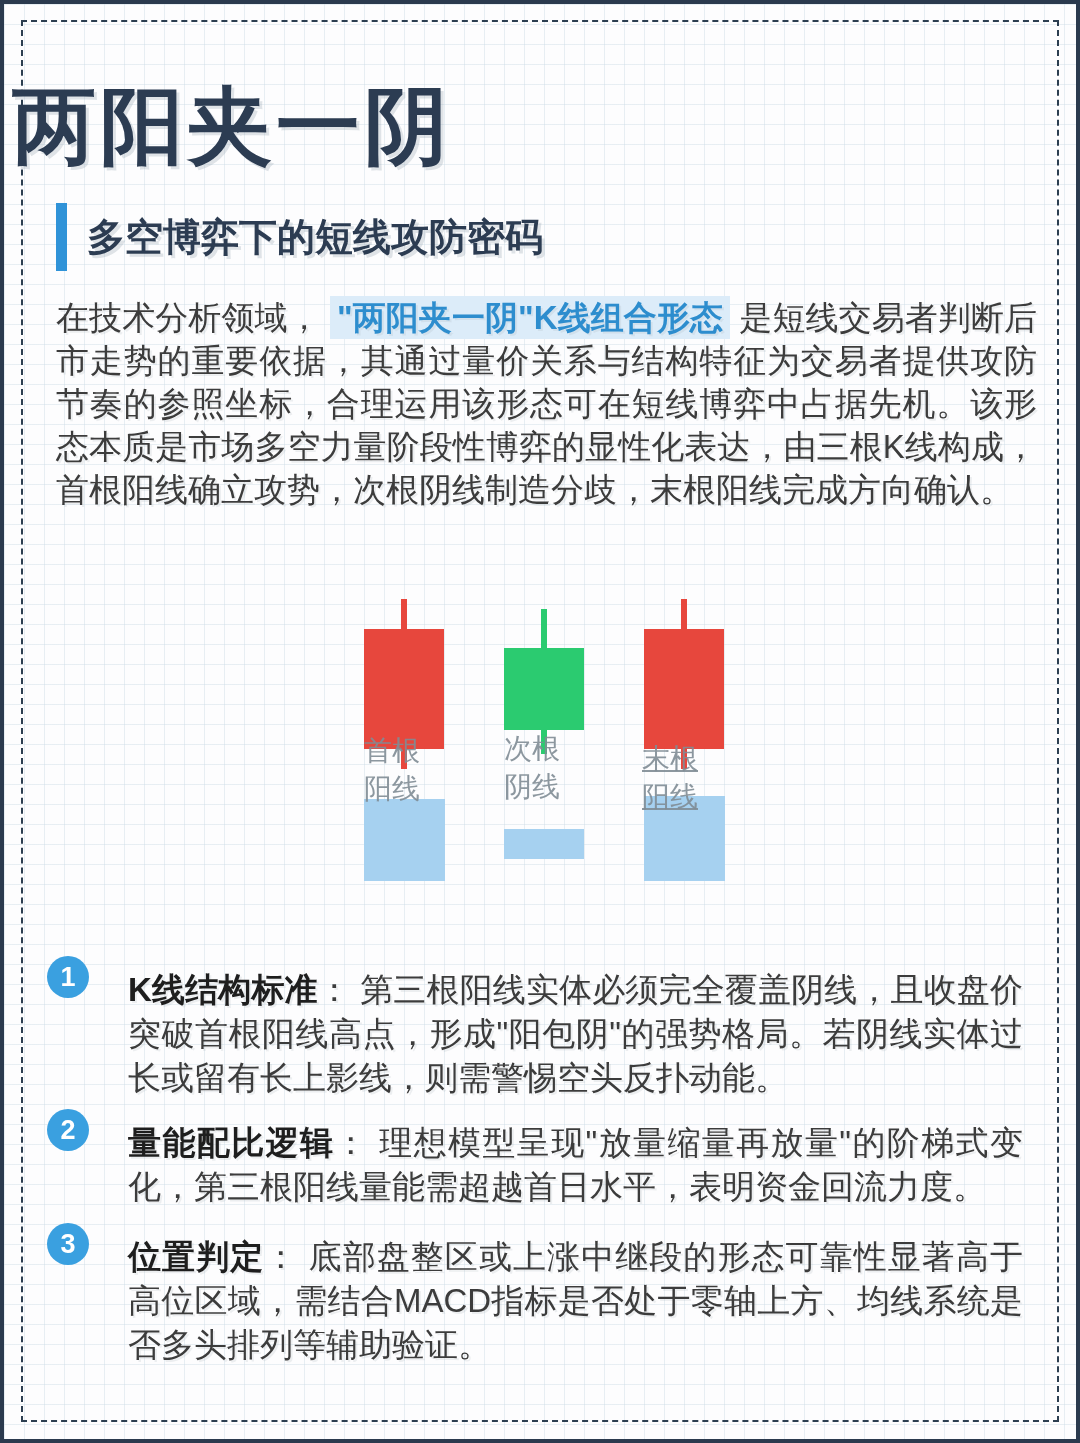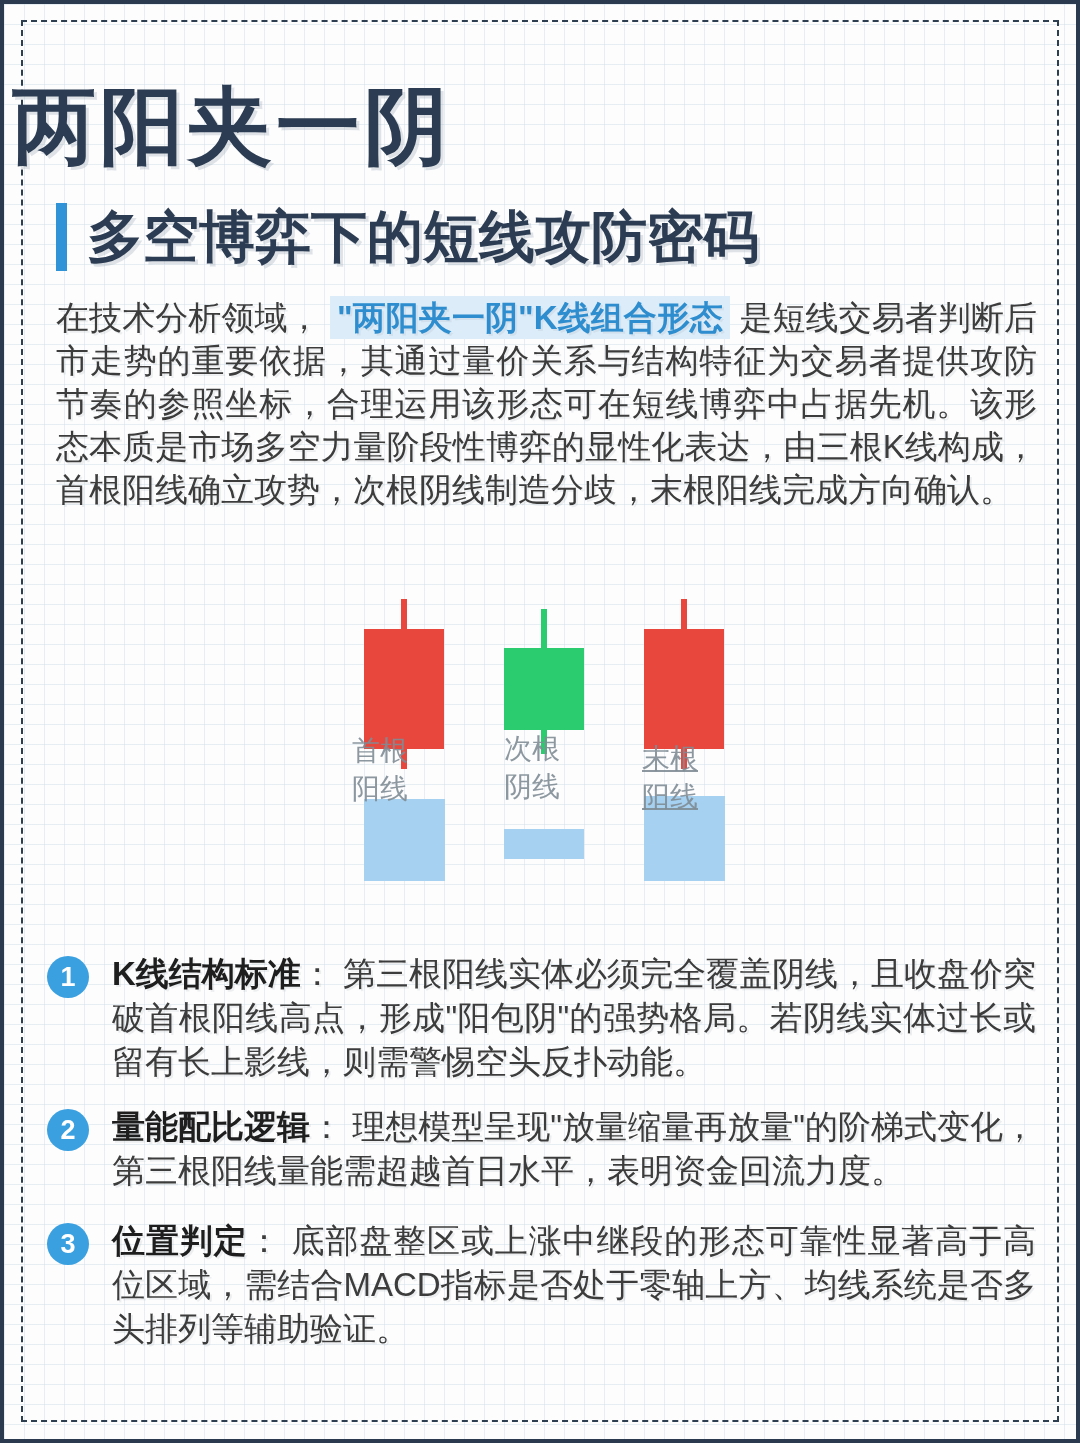--- a/index.html
+++ b/index.html
@@ -27,21 +27,21 @@
     color:#2c3c52;margin:8px;
     text-shadow:3px 3px 0 rgba(148,160,172,0.28);
   }
   .sec-header{
     position:absolute;left:52px;display:flex;align-items:center;z-index:3;
   }
   .sec-header .bar{
     width:11px;height:68px;background:#3093d8;margin-right:20px;flex:none;
   }
   .sec-header .htext{
-    font-size:56px;font-weight:bold;color:#2c3c52;line-height:68px;
+    font-size:38px;font-weight:bold;color:#2c3c52;line-height:68px;
     text-shadow:3px 3px 0 rgba(148,160,172,0.28);white-space:nowrap;
   }
   .sec1-header{top:199px;}
   .sec2-header{top:861px;}
   .intro{
     position:absolute;top:292px;left:52px;width:981px;
     font-size:33px;line-height:43px;color:#3c3c3c;
     text-align:justify;margin:0;
     text-shadow:2px 2px 0 rgba(160,170,180,0.18);
   }
@@ -63,35 +63,35 @@
   .c3-uw{left:677px;top:35px;width:6px;height:30px;background:#e7473d;}
   .c3-lw{left:677px;top:185px;width:6px;height:20px;background:#e7473d;}
   .vb1{left:360px;top:235px;width:81px;height:82px;background:#a6d1f0;}
   .vb2{left:500px;top:265px;width:80px;height:30px;background:#a6d1f0;}
   .vb3{left:640px;top:232px;width:81px;height:85px;background:#a6d1f0;}
   .klabel{
     font-size:28px;line-height:38px;color:rgba(128,140,149,0.9);
     z-index:2;white-space:nowrap;
   }
   .klabel span{display:block;}
-  .kl1{left:348px;top:168px;}
+  .kl1{left:360px;top:168px;}
   .kl2{left:500px;top:166px;}
   .kl3{left:638px;top:176px;text-decoration:underline;}
   .item{
     position:absolute;left:43px;width:992px;display:flex;
     align-items:flex-start;z-index:3;
   }
   .item .num{
     flex:none;width:42px;height:42px;border-radius:50%;
     background:#3aa0e0;color:#ffffff;font-size:27px;font-weight:bold;
     line-height:42px;text-align:center;margin-top:4px;margin-right:23px;
   }
   .item .itext{
     font-size:33px;line-height:44px;color:#3c3c3c;text-align:justify;
-    margin:0;width:924px;
+    margin:16px;width:924px;
     text-shadow:2px 2px 0 rgba(160,170,180,0.18);
   }
   .item .itext b{color:#1e1e1e;}
   .item1{top:948px;}
   .item2{top:1101px;}
   .item3{top:1215px;}
 </style>
 </head>
 <body>
 

